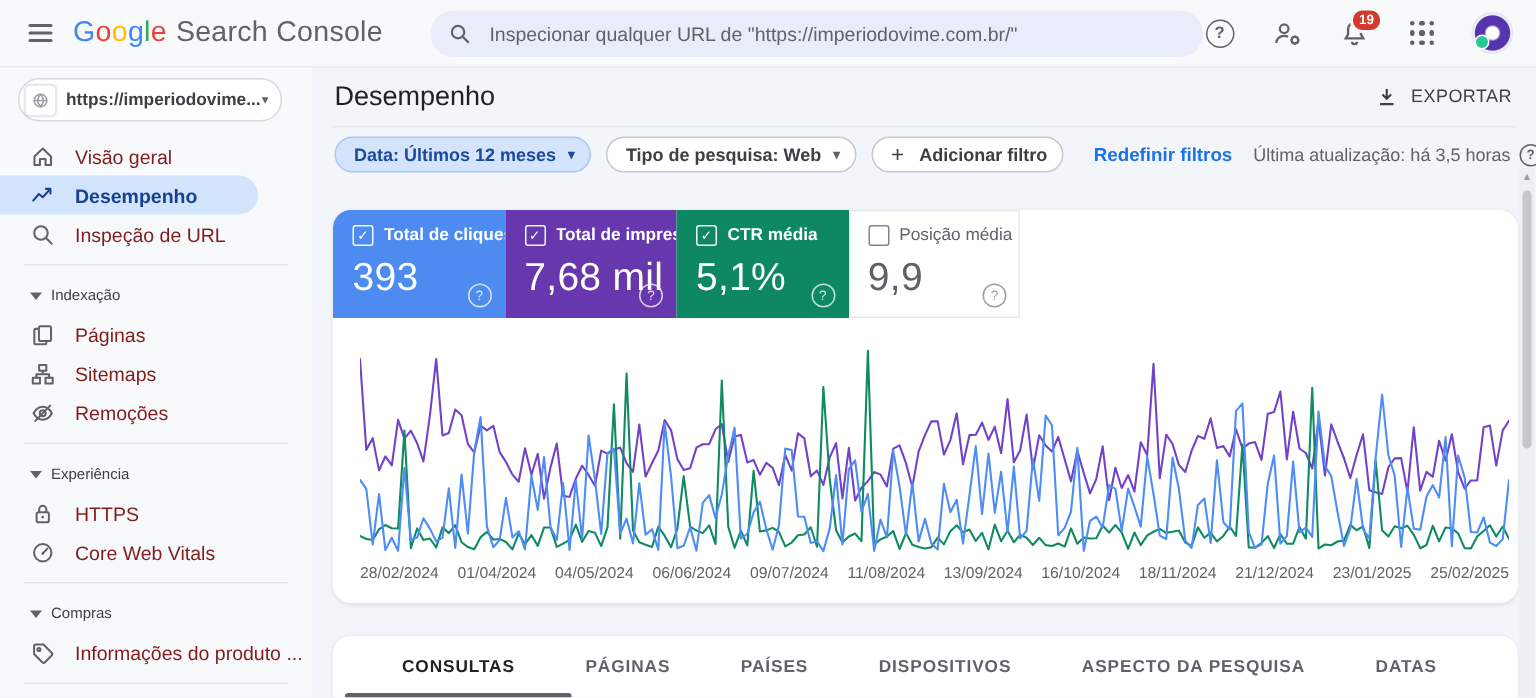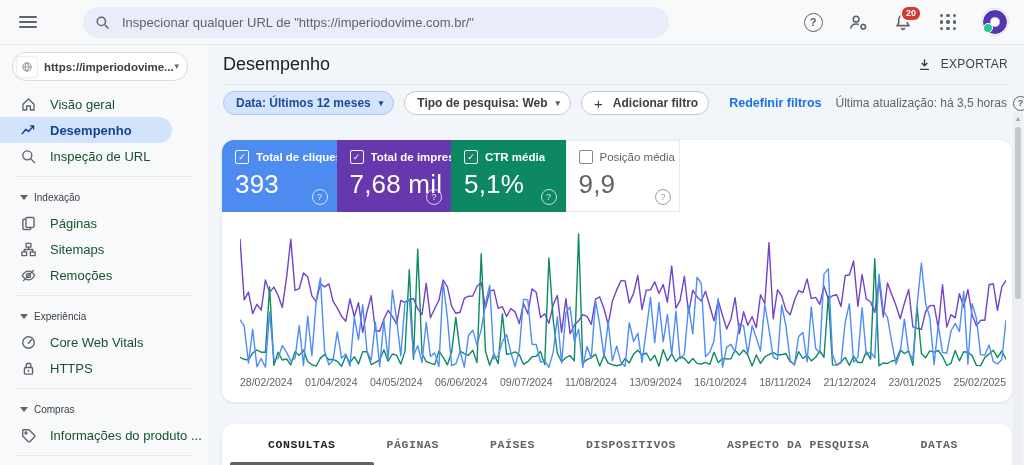--- a/index.html
+++ b/index.html
@@ -39,21 +39,21 @@
   .sidebar{position:absolute;left:0;top:44px;width:208px;height:421px;background:#f8f9fb;z-index:10;}
   .property{margin:8px 0 0 12px;width:162px;height:27px;border:1px solid #d6dade;border-radius:14px;background:#fff;
     display:flex;align-items:center;padding:0 8px 0 4px;cursor:pointer;}
   .property .favbox{width:20px;height:20px;background:#fff;border-radius:3px;box-shadow:0 0 2px rgba(0,0,0,.25);
     display:flex;align-items:center;justify-content:center;margin-right:7px;}
   .property .plabel{font-size:11.5px;font-weight:700;color:#3c4043;flex:1;white-space:nowrap;overflow:hidden;}
   .caret{font-size:9px;color:#5f6368;line-height:1;}
   .nav{margin-top:10px;}
   .nav-item{height:26px;display:flex;align-items:center;padding-left:20px;cursor:pointer;position:relative;}
   .nav-item .nicon{width:17px;height:17px;margin-right:13px;color:#5f6368;display:flex;align-items:center;}
-  .nav-item .nlabel{font-size:13px;color:#14532d;}
+  .nav-item .nlabel{font-size:13px;color:#7f1d1d;}
   .nav-item.selected{background:#d2e3fc;border-radius:0 16px 16px 0;width:172px;box-sizing:border-box;}
   .nav-item.selected .nlabel{color:#17418f;font-weight:700;}
   .nav-item.selected .nicon{color:#17418f;}
   .nav-divider{height:1px;background:#e4e7eb;margin:7px 16px 7px 16px;}
   .nav-section{height:26px;display:flex;align-items:center;padding-left:20px;cursor:pointer;}
   .nav-section .tri{width:0;height:0;border-left:4px solid transparent;border-right:4px solid transparent;
     border-top:5px solid #5f6368;margin-right:6px;}
   .nav-section .slabel{font-size:10px;color:#3c4043;}
   
   .main{position:absolute;left:208px;top:44px;width:816px;height:421px;}
@@ -89,37 +89,41 @@
     border-radius:50%;font-size:9px;color:rgba(255,255,255,.85);display:flex;align-items:center;justify-content:center;}
   .metric.unchecked{box-shadow:inset 0 0 0 1px #e8eaed;}
   .metric.unchecked .mq{border-color:#9aa0a6;color:#9aa0a6;}
   .plot-wrap{position:absolute;left:18px;top:86px;width:766px;height:146px;}
   .xlabels{position:absolute;left:18px;top:236px;width:766px;display:flex;justify-content:space-between;text-align:center;}
   .xlabels span{font-size:10.5px;color:#5f6368;white-space:nowrap;}
   
   .tabs-card{left:14px;top:380px;width:790px;height:85px;border-radius:12px 12px 0 0;overflow:hidden;}
   .tabs{display:flex;justify-content:space-between;padding:0 48px 0 40px;height:41px;align-items:stretch;}
   .tab{position:relative;display:flex;align-items:center;font-size:11.5px;font-weight:700;letter-spacing:.6px;
-    color:#5f6368;cursor:pointer;padding:4px 6px;white-space:nowrap;font-family:Liberation Mono, monospace;}
+    color:#5f6368;cursor:pointer;padding:4px 6px;white-space:nowrap;}
   .tab.active{color:#202124;}
   .tab.active::after{content:"";position:absolute;left:-32px;right:-32px;bottom:0;height:3px;background:#5f6368;border-radius:2px 2px 0 0;}
   
   .scrollbar{position:absolute;right:1px;top:112px;width:10px;height:353px;background:#edeff2;z-index:30;}
   .scroll-arrow{width:100%;text-align:center;font-size:7px;color:#9aa0a6;padding-top:3px;line-height:1;}
   .scroll-thumb{position:absolute;left:2px;top:15px;width:6px;height:172px;background:#c3c8ce;border-radius:3px;cursor:pointer;}
 </style>
 </head>
 <body>
 
 <div class="topbar">
   <div class="hamburger">
       <span></span>
       <span></span>
       <span></span>
     </div>
+  <div class="logo">
+    <span class="brand"><span style="color: rgb(66, 133, 244);">G</span><span style="color: rgb(234, 67, 53);">o</span><span style="color: rgb(251, 188, 5);">o</span><span style="color: rgb(66, 133, 244);">g</span><span style="color: rgb(52, 168, 83);">l</span><span style="color: rgb(234, 67, 53);">e</span></span>
+    <span class="product">Search Console</span>
+  </div>
   <div class="searchbar">
     <svg width="15" height="15" viewBox="0 0 20 20" fill="none" stroke="#5f6368" stroke-width="2">
         <circle cx="8.5" cy="8.5" r="5.5"></circle>
         <path d="M13 13 L18 18"></path>
       </svg>
     <input type="text" value="" placeholder="Inspecionar qualquer URL de &quot;https://imperiodovime.com.br/&quot;" style="">
   </div>
   <div class="topbar-right">
     <div class="tb-icon">
         <div class="qcircle">?</div>
@@ -130,21 +134,21 @@
           <path d="M3 17.5 c0-3.2 2.5-5 5.5-5 1 0 2 .2 2.8 .6"></path>
         <circle cx="16" cy="15.5" r="2.3"></circle>
           <path d="M16 12.3 v1 M16 17.7 v1 M12.9 15.5 h1 M18.1 15.5 h1 M13.8 13.3 l.7 .7 M17.5 17 l.7 .7 M18.2 13.3 l-.7 .7 M14.5 17 l-.7 .7"></path>
       </svg>
     </div>
     <div class="tb-icon">
       <svg width="20" height="20" viewBox="0 0 20 20" fill="none" stroke="#5f6368" stroke-width="1.6">
         <path d="M10 3.2 a4.3 4.3 0 0 0 -4.3 4.3 V11 L4.2 13.6 h11.6 L14.3 11 V7.5 A4.3 4.3 0 0 0 10 3.2 Z"></path>
         <path d="M8.4 15.8 a1.6 1.6 0 0 0 3.2 0"></path>
       </svg>
-      <span class="badge">20</span>
+      <span class="badge">19</span>
     </div>
     <div class="tb-icon">
       <div class="grid-icon">
           <i></i>
           <i></i>
           <i></i>
           <i></i>
           <i></i>
           <i></i>
           <i></i>
@@ -230,36 +234,36 @@
         <span class="nlabel">Remoções</span>
       </div>
       <div class="nav-divider"></div>
       <div class="nav-section">
         <span class="tri"></span>
         <span class="slabel">Experiência</span>
       </div>
       <div class="nav-item">
         <span class="nicon">
           <svg width="17" height="17" viewBox="0 0 20 20" fill="none" stroke="currentColor" stroke-width="1.6" stroke-linejoin="round" stroke-linecap="round">
+            <rect x="5.2" y="8.8" width="9.6" height="7.8" rx="1.4"></rect>
+            <path d="M7.2 8.8 V6.6 a2.8 2.8 0 0 1 5.6 0 V8.8"></path>
+            <circle cx="10" cy="12.6" r="1.1" fill="currentColor" stroke="none"></circle>
+          </svg>
+        </span>
+        <span class="nlabel">HTTPS</span>
+      </div>
+      <div class="nav-item">
+        <span class="nicon">
+          <svg width="17" height="17" viewBox="0 0 20 20" fill="none" stroke="currentColor" stroke-width="1.6" stroke-linejoin="round" stroke-linecap="round">
             <circle cx="10" cy="10" r="6.8"></circle>
             <path d="M10 10.6 L13.6 6.8"></path>
             <circle cx="10" cy="10.6" r="1" fill="currentColor" stroke="none"></circle>
           </svg>
         </span>
         <span class="nlabel">Core Web Vitals</span>
-      </div>
-      <div class="nav-item">
-        <span class="nicon">
-          <svg width="17" height="17" viewBox="0 0 20 20" fill="none" stroke="currentColor" stroke-width="1.6" stroke-linejoin="round" stroke-linecap="round">
-            <rect x="5.2" y="8.8" width="9.6" height="7.8" rx="1.4"></rect>
-            <path d="M7.2 8.8 V6.6 a2.8 2.8 0 0 1 5.6 0 V8.8"></path>
-            <circle cx="10" cy="12.6" r="1.1" fill="currentColor" stroke="none"></circle>
-          </svg>
-        </span>
-        <span class="nlabel">HTTPS</span>
       </div>
       <div class="nav-divider"></div>
       <div class="nav-section">
         <span class="tri"></span>
         <span class="slabel">Compras</span>
       </div>
       <div class="nav-item">
         <span class="nicon">
           <svg width="17" height="17" viewBox="0 0 20 20" fill="none" stroke="currentColor" stroke-width="1.6" stroke-linejoin="round" stroke-linecap="round">
             <path d="M3.2 10.6 V4.4 a1.2 1.2 0 0 1 1.2 -1.2 h6.2 L17 9.6 a1.5 1.5 0 0 1 0 2.1 L11.7 17 a1.5 1.5 0 0 1 -2.1 0 Z"></path>

